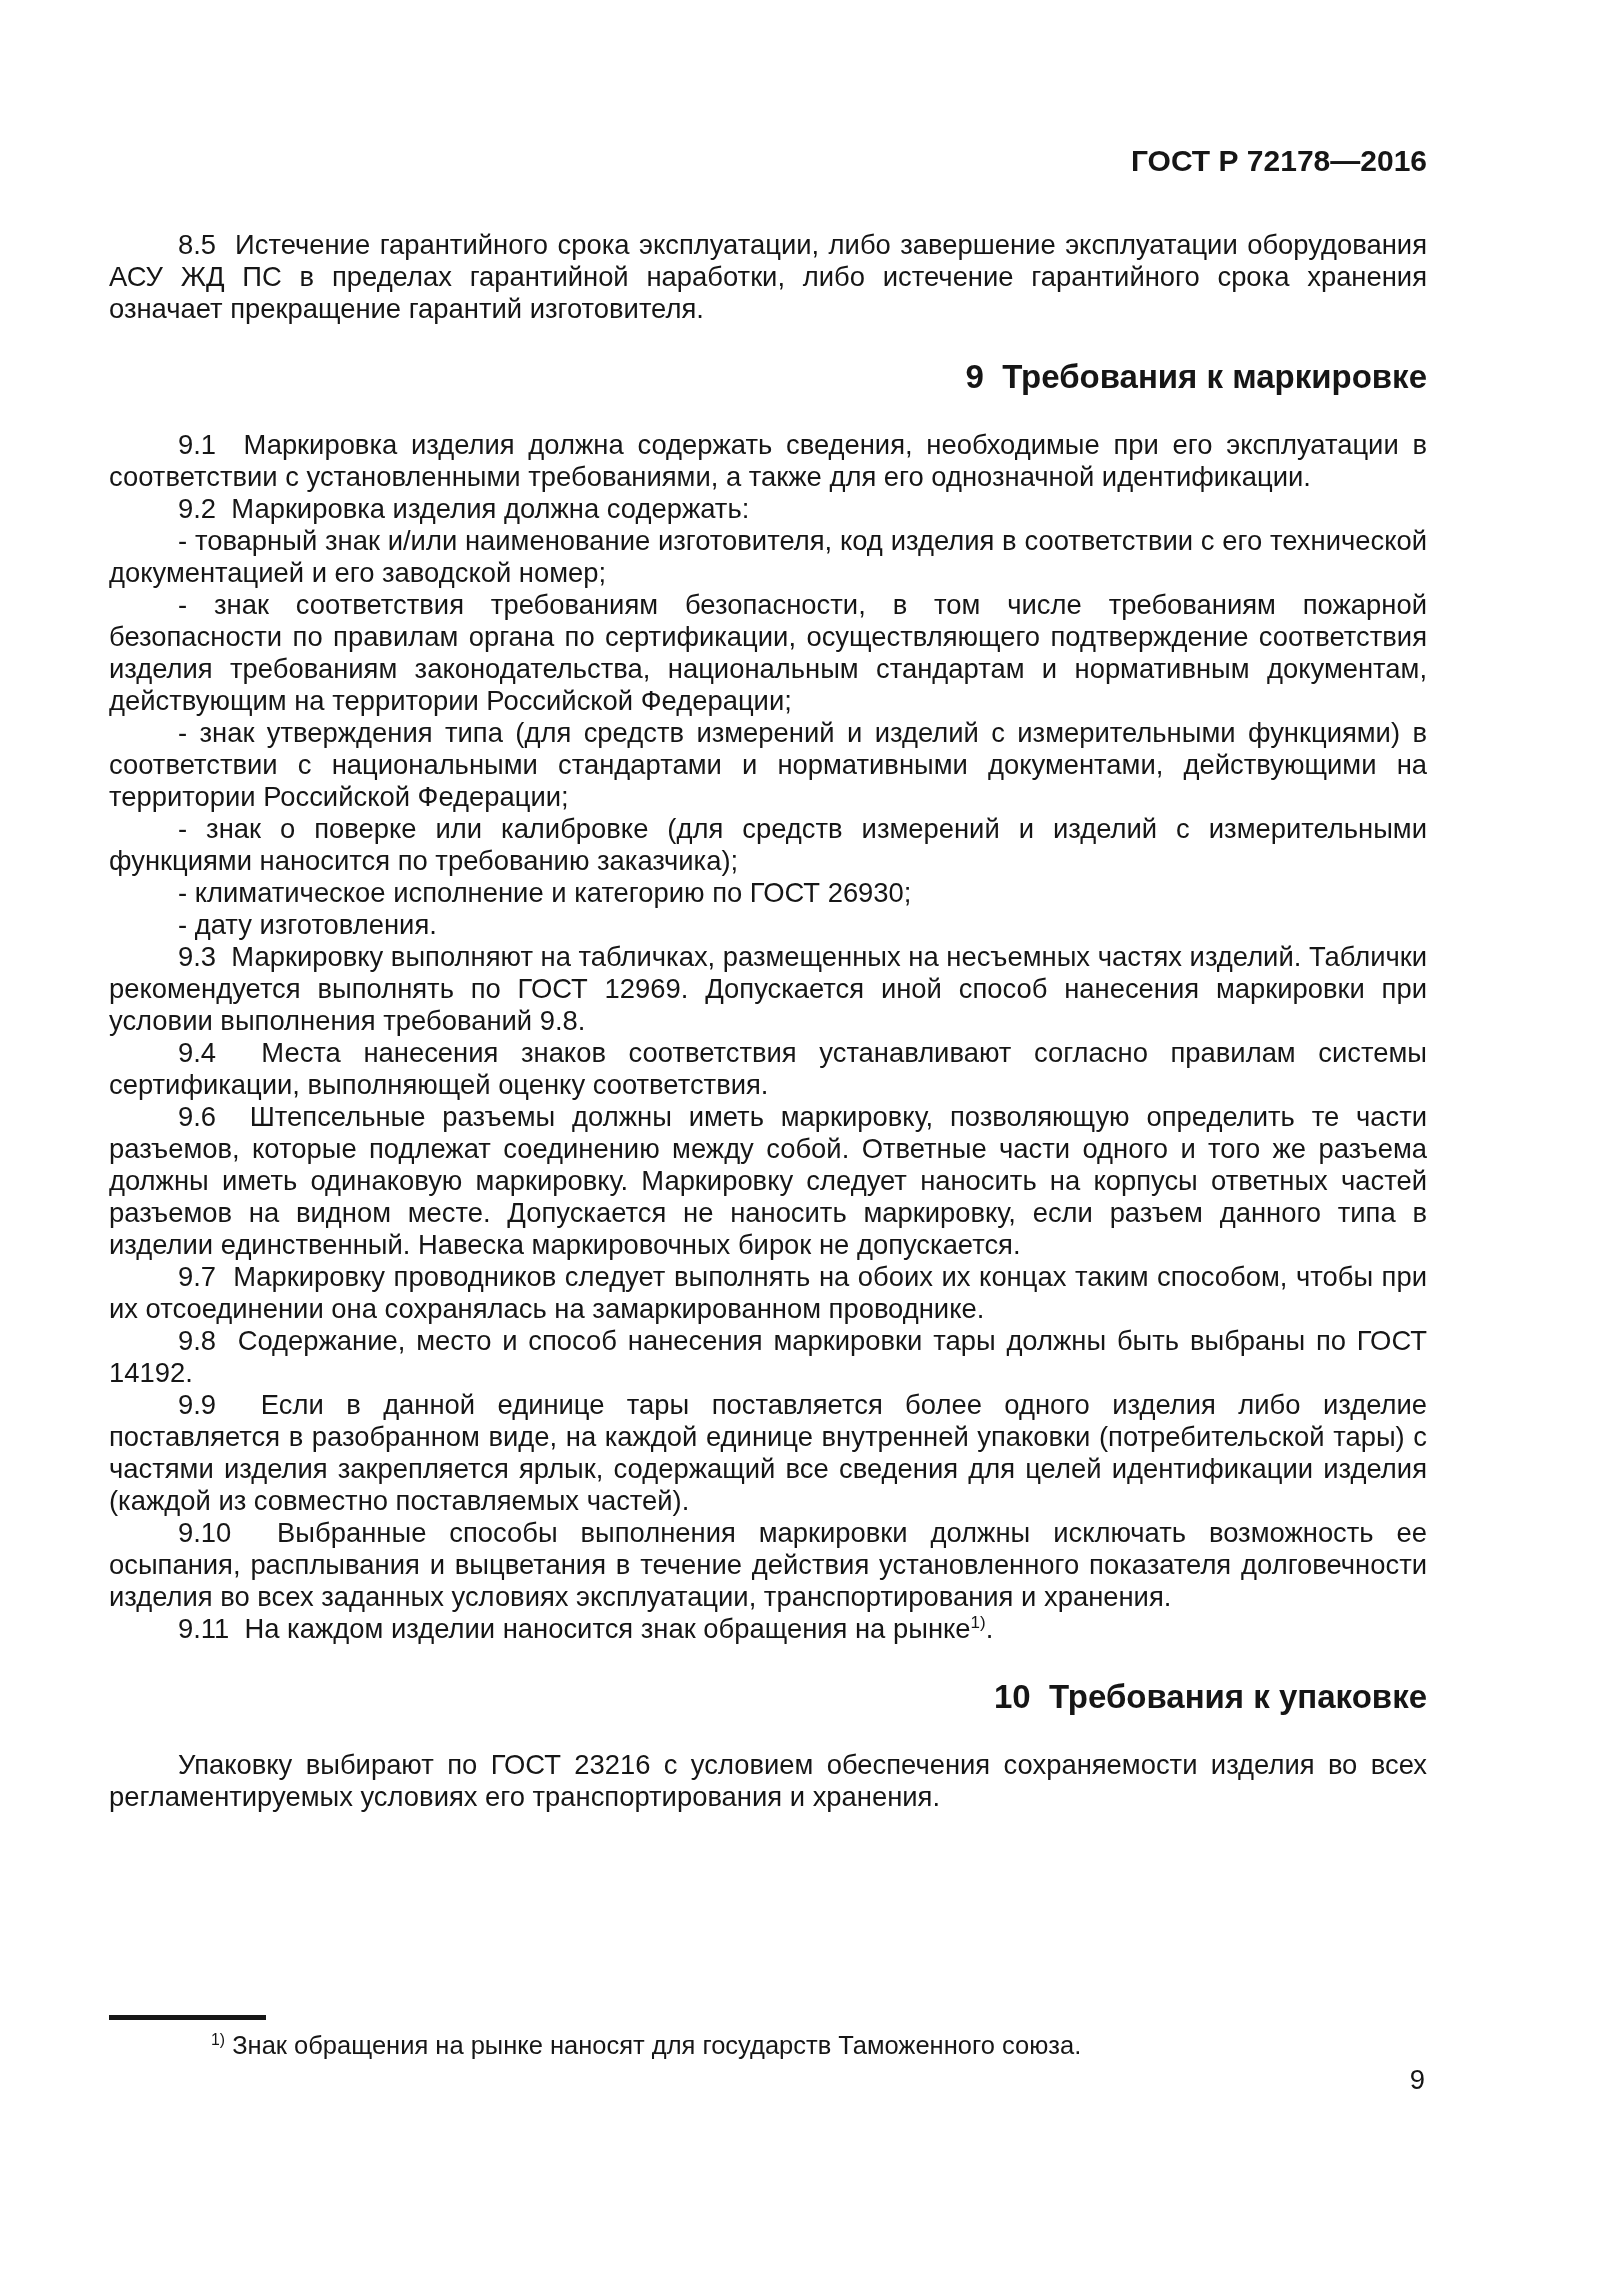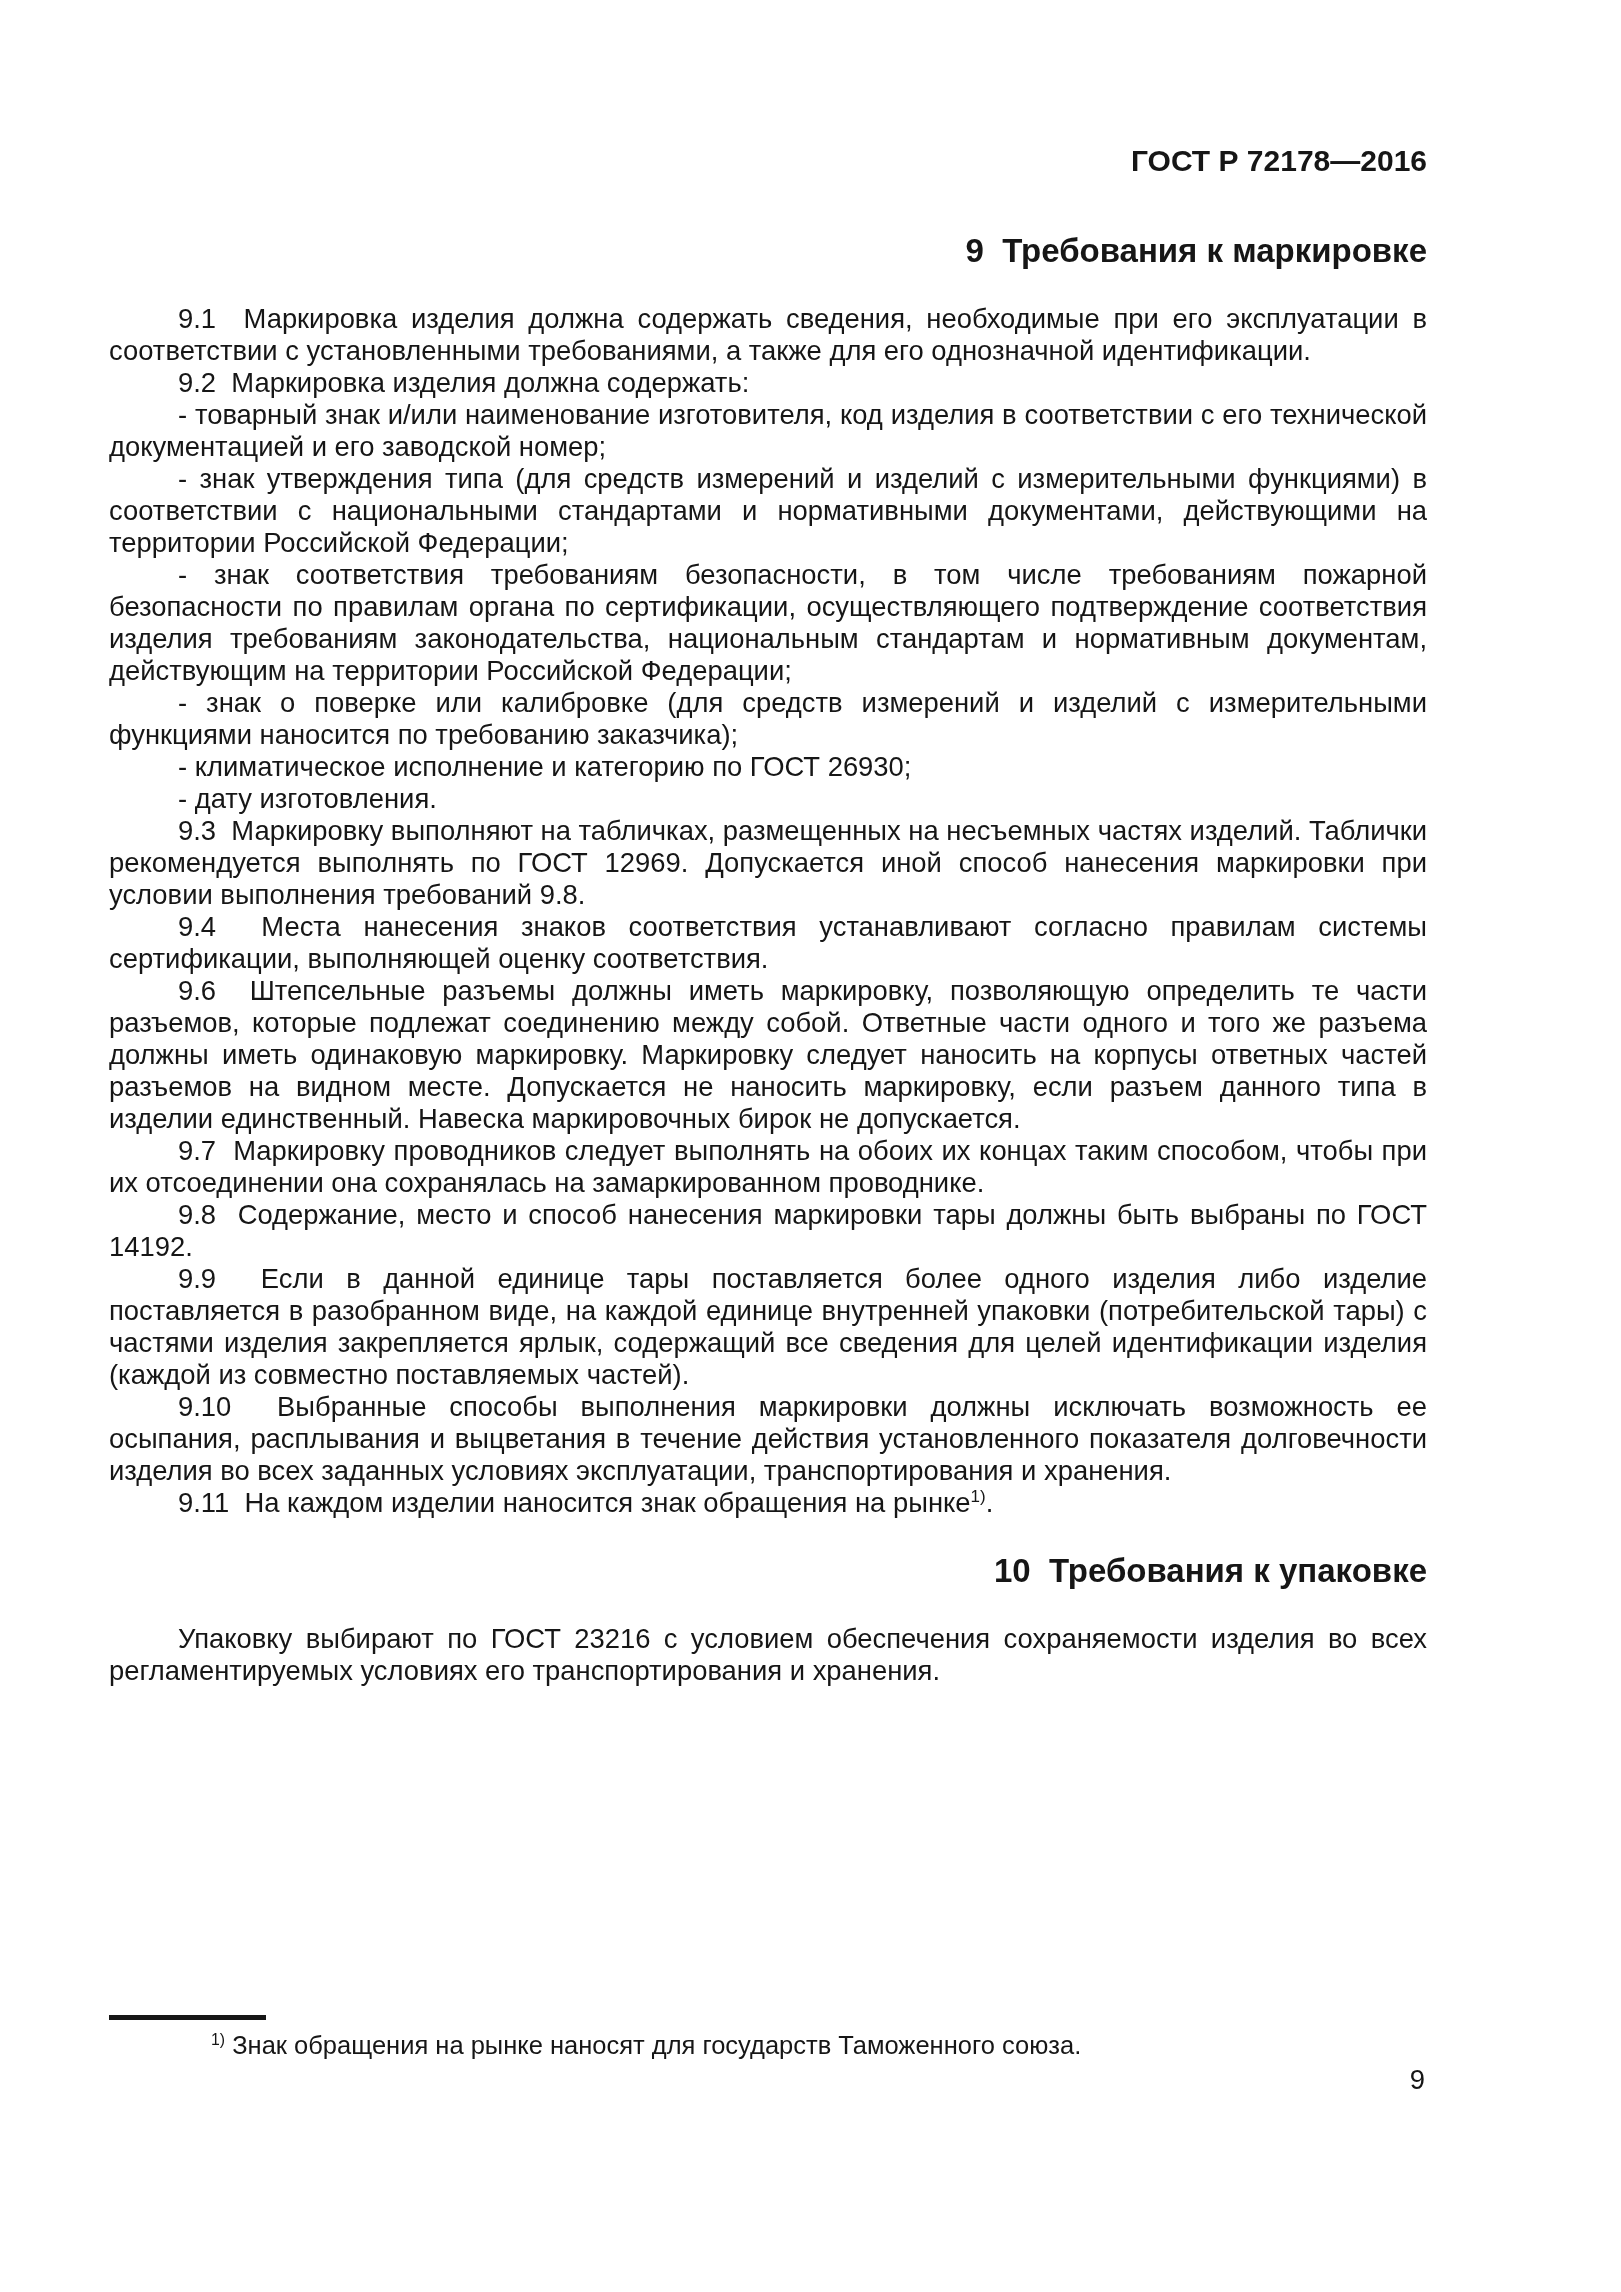--- a/index.html
+++ b/index.html
@@ -78,28 +78,29 @@
 </head>
 <body>
 
 <div class="page">
 
   <header class="doc-header">
     <span>ГОСТ Р 72178—2016</span>
   </header>
 
   <main>
+    <p class="para">8.5&nbsp; Истечение гарантийного срока эксплуатации, либо завершение эксплуатации оборудования АСУ ЖД ПС в пределах гарантийной наработки, либо истечение гарантийного срока хранения означает прекращение гарантий изготовителя.</p>
 
     <h2 class="sect">9&nbsp; Требования к маркировке</h2>
 
     <p class="para">9.1&nbsp; Маркировка изделия должна содержать сведения, необходимые при его эксплуатации в соответствии с установленными требованиями, а также для его однозначной идентификации.</p>
     <p class="para">9.2&nbsp; Маркировка изделия должна содержать:</p>
     <p class="para">- товарный знак и/или наименование изготовителя, код изделия в соответствии с его технической документацией и его заводской номер;</p>
+    <p class="para">- знак соответствия требованиям безопасности, в том числе требованиям пожарной безопасности по правилам органа по сертификации, осуществляющего подтверждение соответствия изделия требованиям законодательства, национальным стандартам и нормативным документам, действующим на территории Российской Федерации;</p>
     <p class="para">- знак утверждения типа (для средств измерений и изделий с измерительными функциями) в соответствии с национальными стандартами и нормативными документами, действующими на территории Российской Федерации;</p>
-    <p class="para">- знак соответствия требованиям безопасности, в том числе требованиям пожарной безопасности по правилам органа по сертификации, осуществляющего подтверждение соответствия изделия требованиям законодательства, национальным стандартам и нормативным документам, действующим на территории Российской Федерации;</p>
     <p class="para">- знак о поверке или калибровке (для средств измерений и изделий с измерительными функциями наносится по требованию заказчика);</p>
     <p class="para">- климатическое исполнение и категорию по ГОСТ 26930;</p>
     <p class="para">- дату изготовления.</p>
     <p class="para">9.3&nbsp; Маркировку выполняют на табличках, размещенных на несъемных частях изделий. Таблички рекомендуется выполнять по ГОСТ 12969. Допускается иной способ нанесения маркировки при условии выполнения требований 9.8.</p>
     <p class="para">9.4&nbsp; Места нанесения знаков соответствия устанавливают согласно правилам системы сертификации, выполняющей оценку соответствия.</p>
     <p class="para">9.6&nbsp; Штепсельные разъемы должны иметь маркировку, позволяющую определить те части разъемов, которые подлежат соединению между собой. Ответные части одного и того же разъема должны иметь одинаковую маркировку. Маркировку следует наносить на корпусы ответных частей разъемов на видном месте. Допускается не наносить маркировку, если разъем данного типа в изделии единственный. Навеска маркировочных бирок не допускается.</p>
     <p class="para">9.7&nbsp; Маркировку проводников следует выполнять на обоих их концах таким способом, чтобы при их отсоединении она сохранялась на замаркированном проводнике.</p>
     <p class="para">9.8&nbsp; Содержание, место и способ нанесения маркировки тары должны быть выбраны по ГОСТ 14192.</p>
     <p class="para">9.9&nbsp; Если в данной единице тары поставляется более одного изделия либо изделие поставляется в разобранном виде, на каждой единице внутренней упаковки (потребительской тары) с частями изделия закрепляется ярлык, содержащий все сведения для целей идентификации изделия (каждой из совместно поставляемых частей).</p>
     <p class="para">9.10&nbsp; Выбранные способы выполнения маркировки должны исключать возможность ее осыпания, расплывания и выцветания в течение действия установленного показателя долговечности изделия во всех заданных условиях эксплуатации, транспортирования и хранения.</p>

